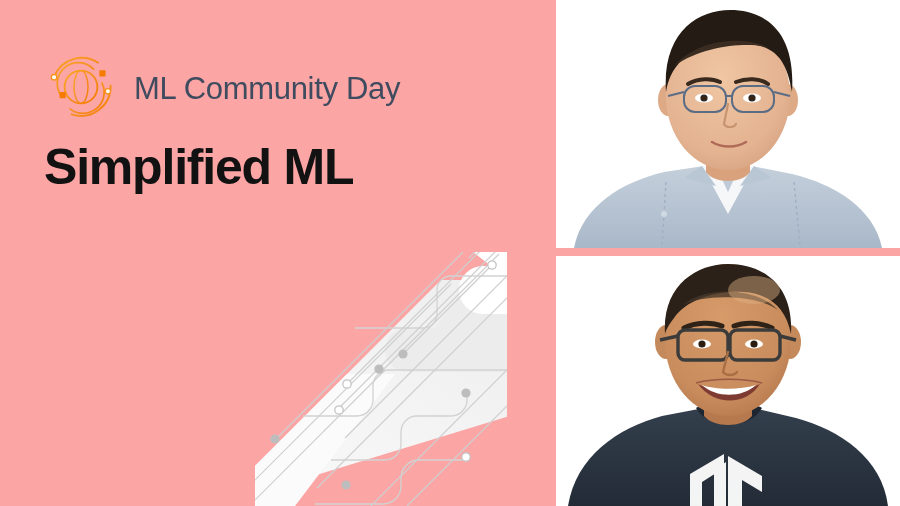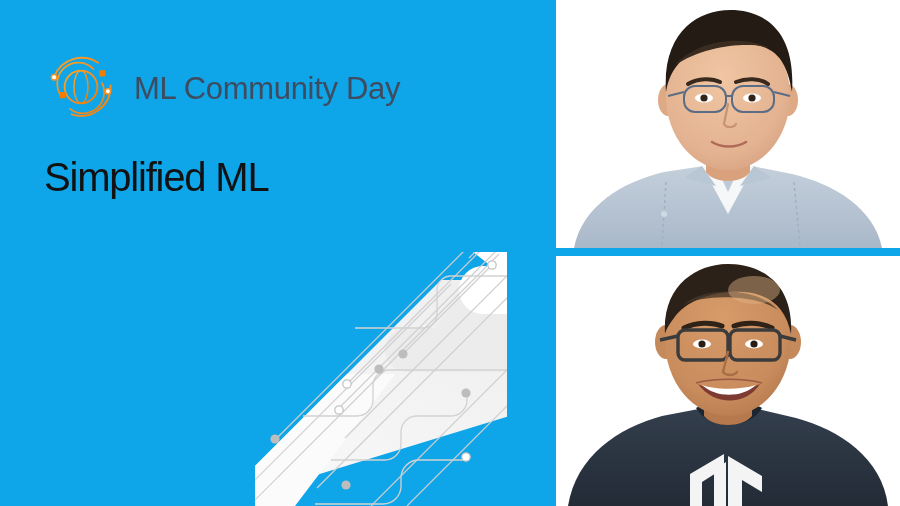--- a/index.html
+++ b/index.html
@@ -7,21 +7,21 @@
     padding: 0;
     background: #ffffff;
   }
   body {
     font-family: "Liberation Sans", sans-serif;
   }
   #slide {
     position: relative;
     width: 900px;
     height: 506px;
-    background: #0ea5e9;
+    background: #fca5a5;
     overflow: hidden;
   }
 
   
   #brand-lockup {
     position: absolute;
     left: 42px;
     top: 48px;
     display: flex;
     align-items: center;
@@ -41,25 +41,25 @@
     color: #3f4b5e;
     white-space: nowrap;
     line-height: 1;
     margin-top: 2px;
   }
 
   
   #headline {
     position: absolute;
     left: 44px;
-    top: 152px;
+    top: 136px;
     width: 460px;
     font-family: "Liberation Sans", sans-serif;
-    font-size: 40px;
-    font-weight: 400;
+    font-size: 50px;
+    font-weight: 700;
     line-height: 1.26;
     letter-spacing: -1.2px;
     color: #121212;
   }
   #headline .hl-line { display: block; }
 
   
   #circuit-art {
     position: absolute;
     left: 255px;

